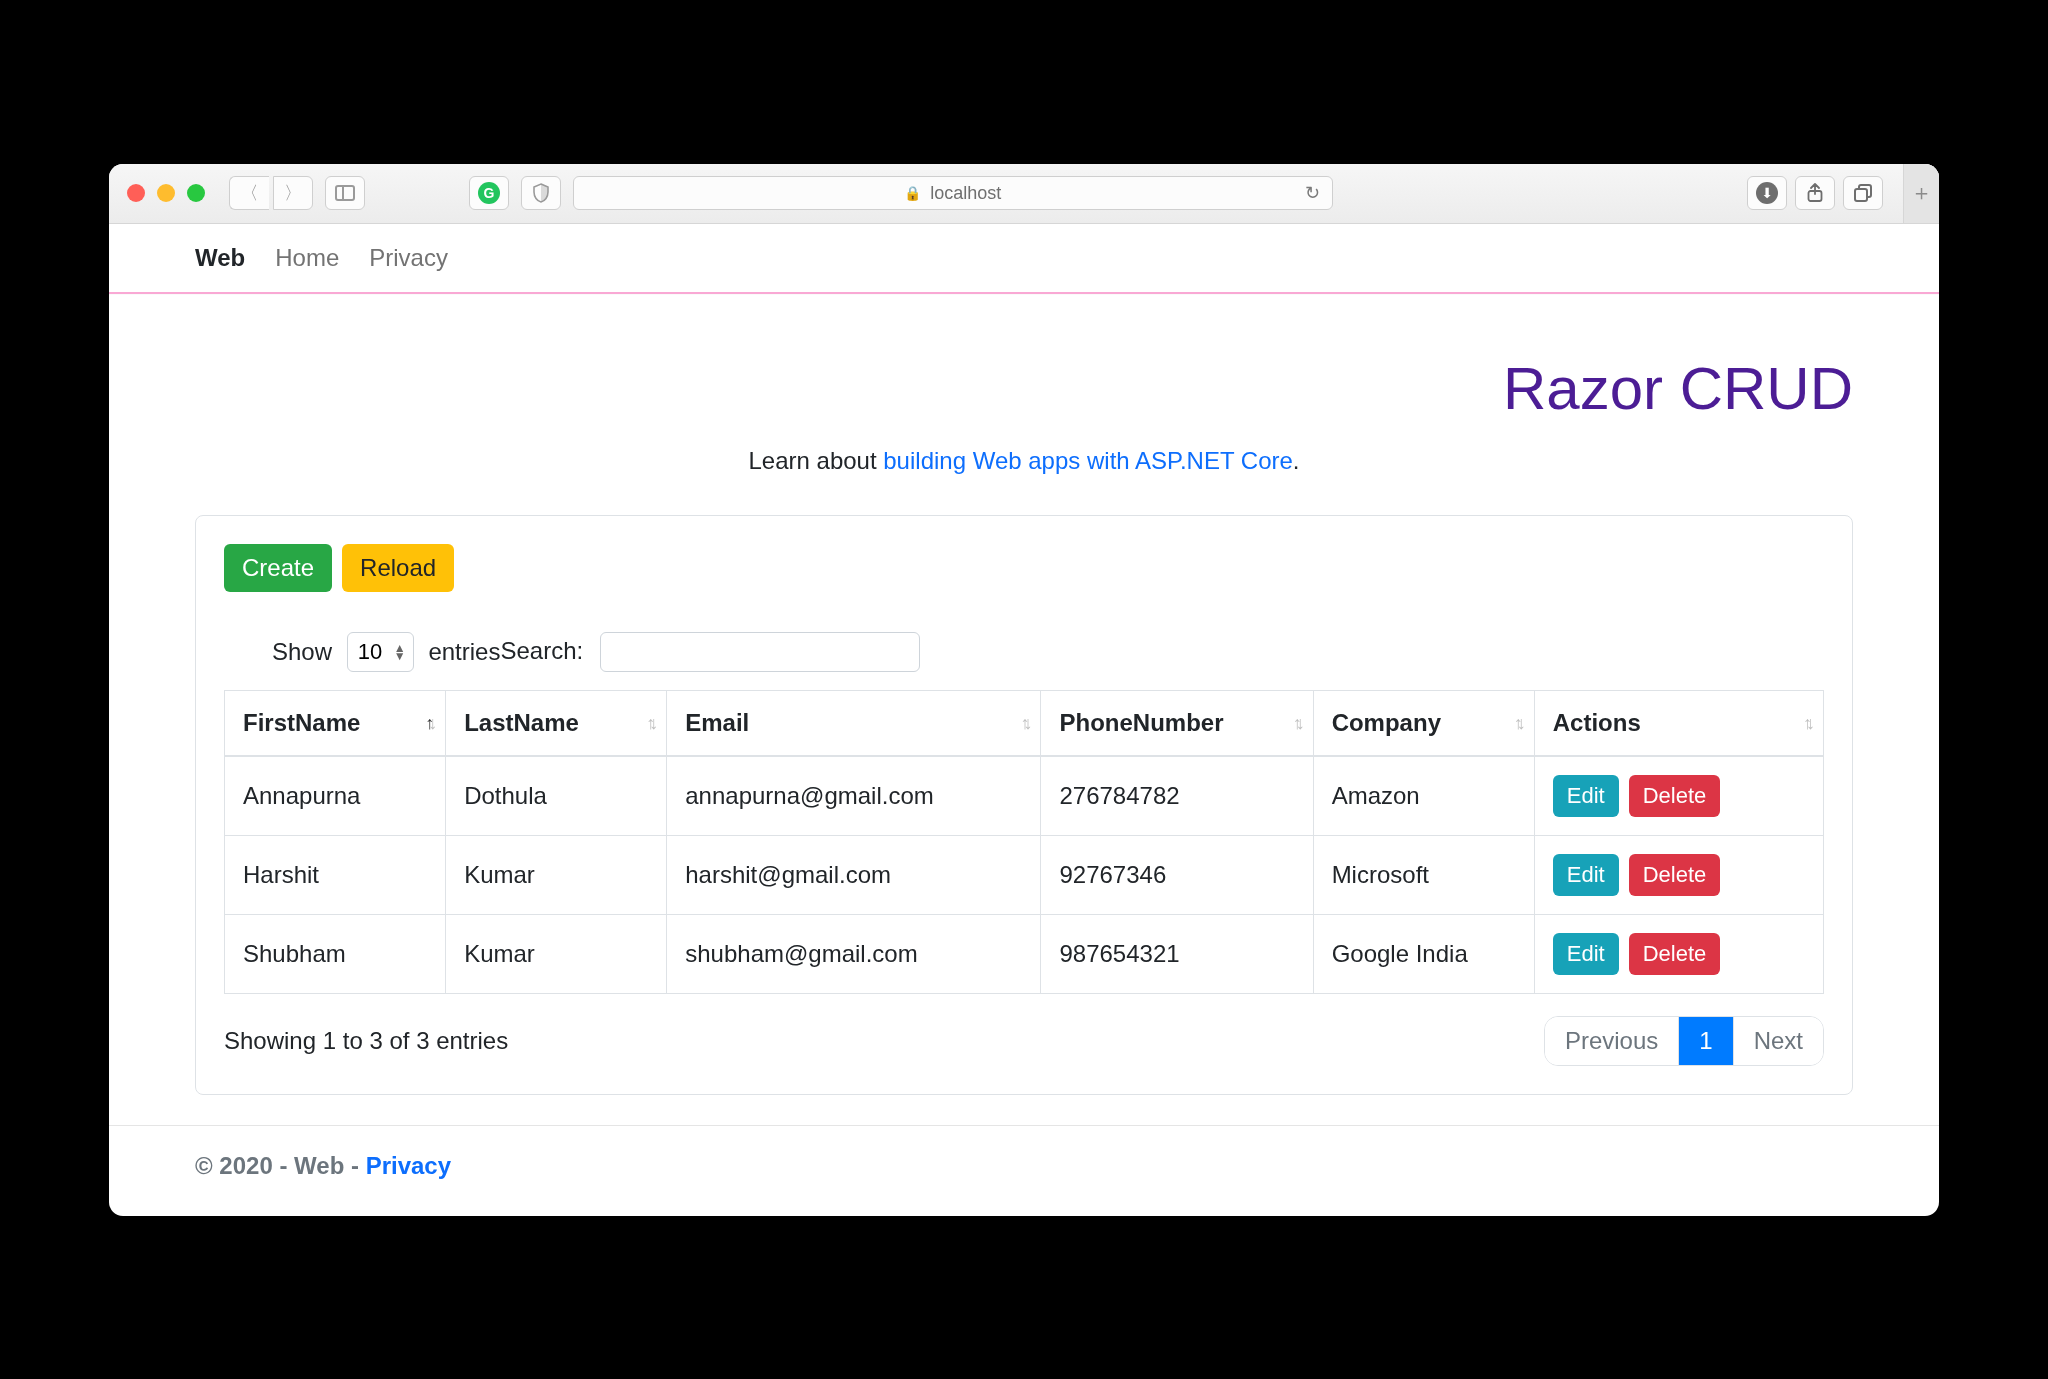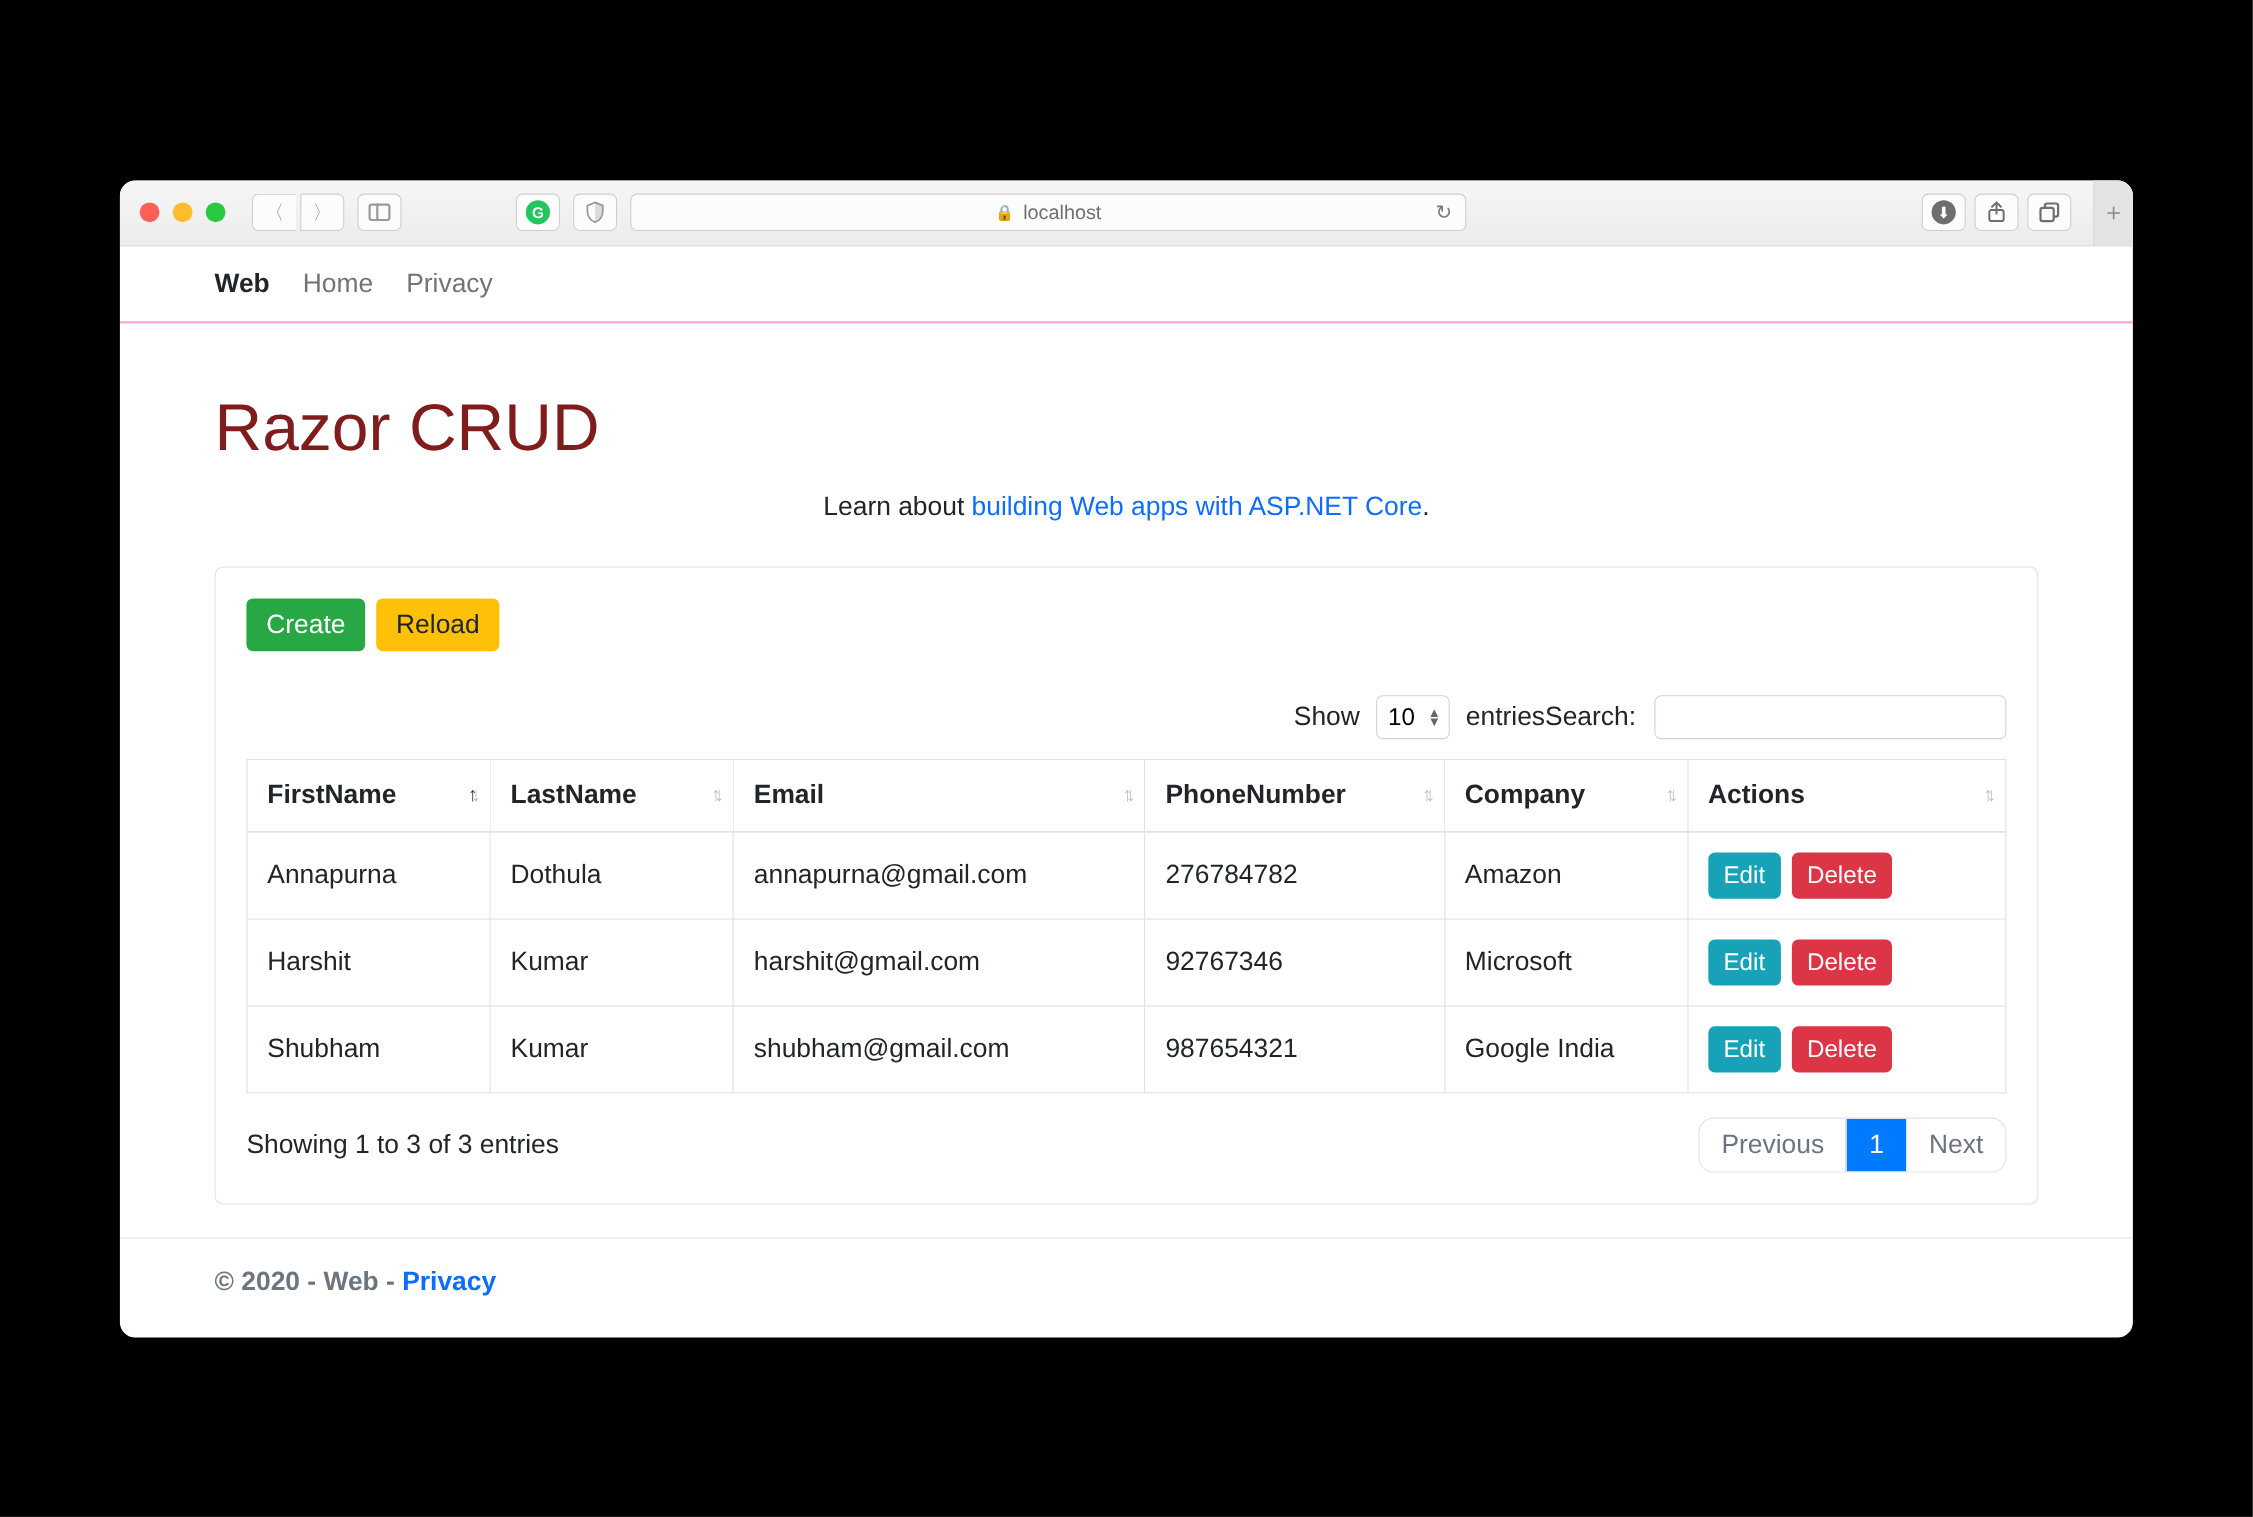--- a/index.html
+++ b/index.html
@@ -70,39 +70,39 @@
     border-bottom:2px solid #f9a8d4;
     box-shadow: 0 1px 0 rgba(0,0,0,0.02);
     gap:30px;
     font-size:24px;
   }
   .brand{font-weight:600;color:#212529;}
   .navlink{color:#737373;}
 
   
   .container{ padding: 40px 86px 30px 86px;}
-  h1.title{ font-size:60px; font-weight:500; text-align:left; margin:20px 0 16px; color:#7f1d1d;}
+  h1.title{ font-size:60px; font-weight:500; text-align:right; margin:20px 0 16px; color:#4c1d95;}
   .lead{ text-align:center; font-size:24px; color:#212529; margin-bottom:40px;}
   .lead a{ color:#0d6efd; text-decoration:none; }
 
   .card{
     border:1px solid #dee2e6; border-radius:8px; padding:28px;
   }
   .btnrow{display:flex;gap:10px;margin-bottom:40px;}
   .btn{
     display:inline-flex;align-items:center;justify-content:center;
     border-radius:6px; padding:10px 18px; font-size:24px;
     border:none; color:#fff; cursor:pointer;
   }
   .btn.success{background:#28a745;}
   .btn.warning{background:#ffc107;color:#212529;}
   .btn.info-sm{background:#17a2b8;font-size:22px;padding:8px 14px;}
   .btn.danger-sm{background:#dc3545;font-size:22px;padding:8px 14px;}
 
-  .dt-top{display:flex;justify-content:flex-end;align-items:center;font-size:24px;margin-bottom:18px;color:#212529;margin-left:48px;}
+  .dt-top{display:flex;justify-content:flex-start;align-items:center;font-size:24px;margin-bottom:18px;color:#212529;margin-left:48px;}
   .length-sel{
     border:1px solid #ced4da;border-radius:6px;height:40px;padding:0 30px 0 10px;font-size:22px;
     background:#fff;appearance:none;position:relative;
   }
   .sel-wrap{position:relative;display:inline-block;margin:0 8px;}
   .sel-caret{
     position:absolute; right:8px; top:50%; transform:translateY(-50%);
     font-size:12px; color:#666; pointer-events:none; line-height:8px;
   }
   .search-input{

